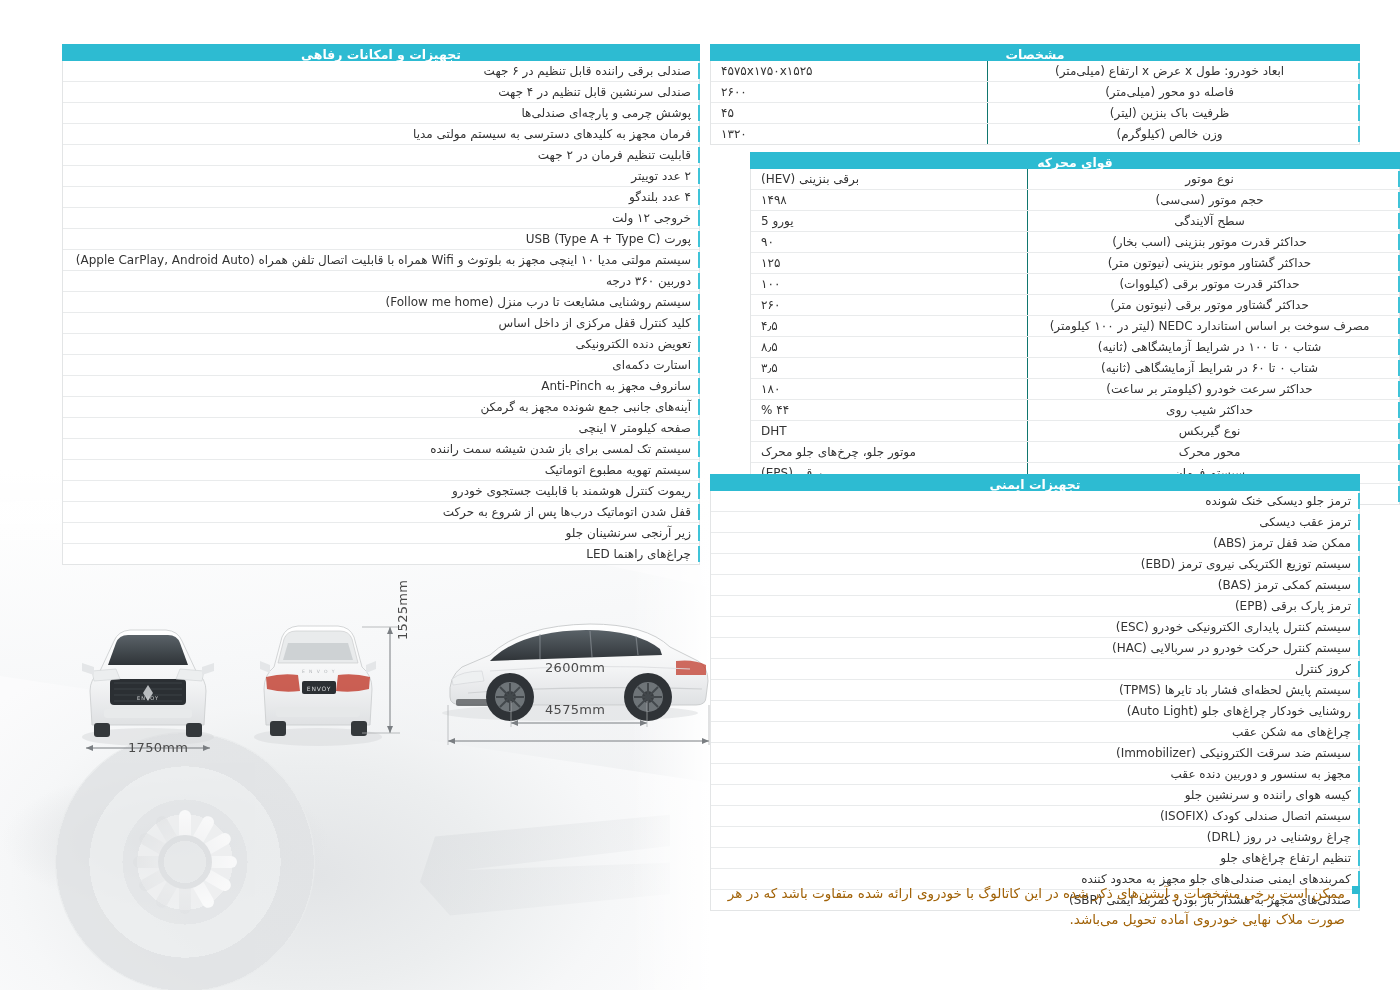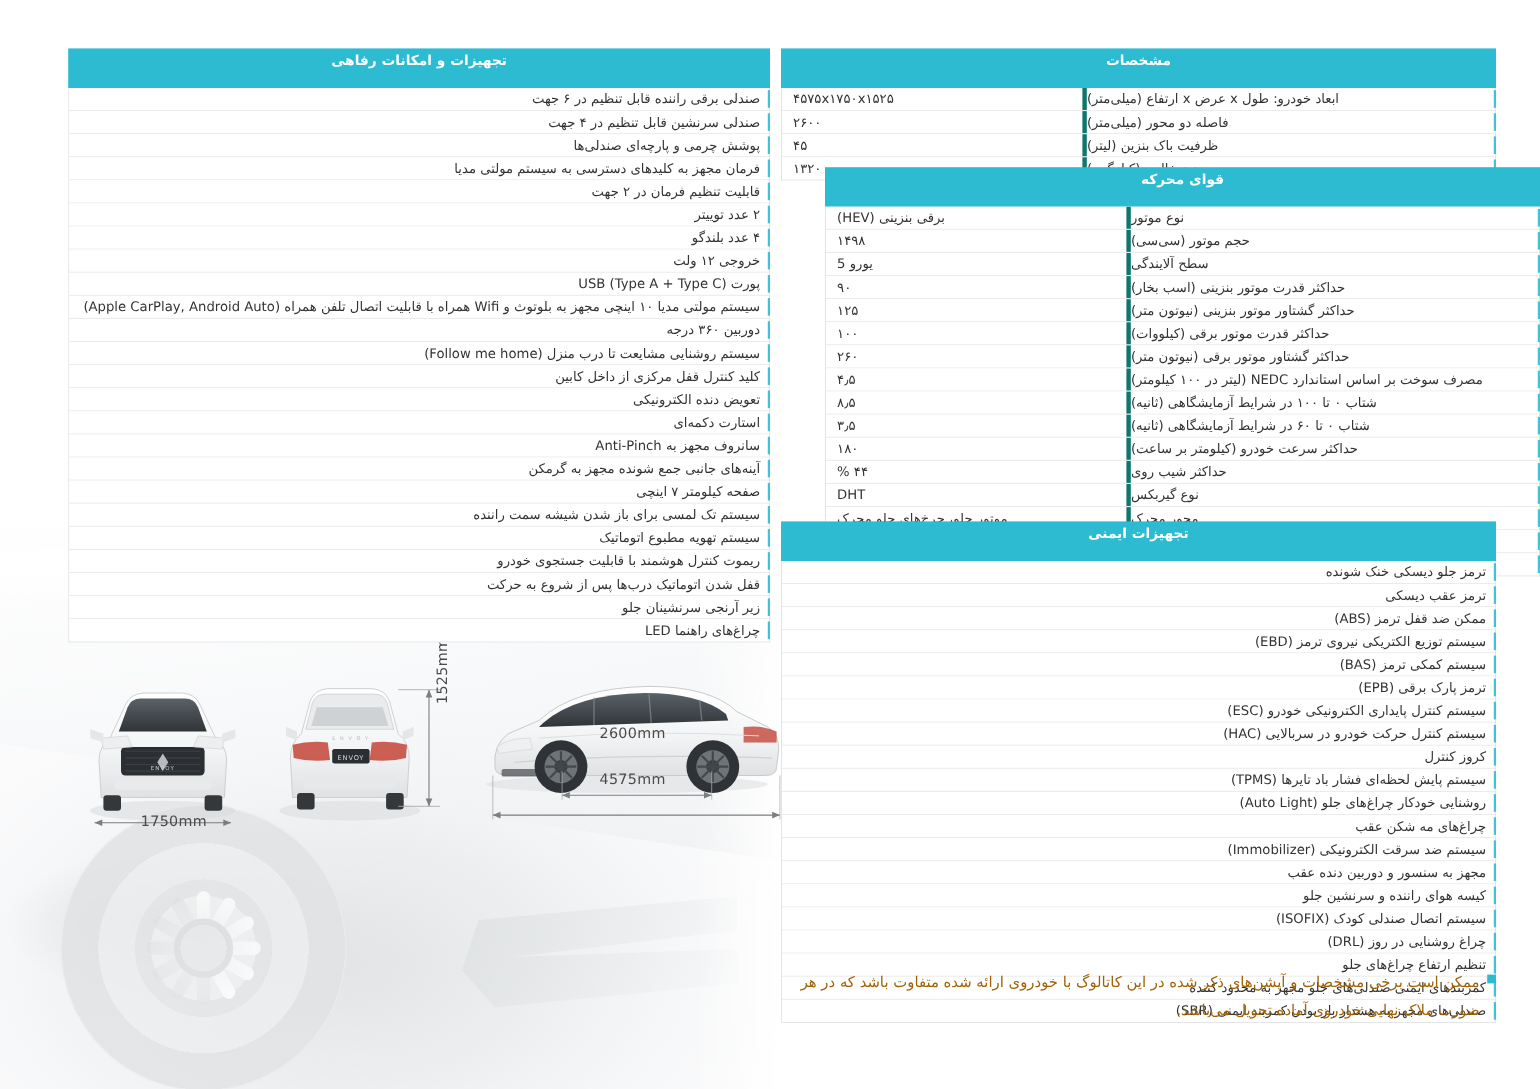--- a/index.html
+++ b/index.html
@@ -139,21 +139,21 @@
     position: absolute;
     z-index: 5;
   }
   .panel-head {
     background: #2dbbd2;
     color: #ffffff;
     text-align: center;
     font-size: 12.5px;
     font-weight: bold;
     line-height: 21px;
-    height: 36px;
+    height: 17px;
     letter-spacing: 0.2px;
   }
   .rows {
     border: 1px solid #e3e5e6;
     border-top: none;
     background: #ffffff;
   }
   .row {
     position: relative;
     height: 20px;
@@ -178,27 +178,27 @@
     text-align: right;
     padding-right: 8px;
     font-size: 12px;
     color: #333333;
     white-space: nowrap;
     overflow: hidden;
   }
   
   .row-label {
     flex: 0 0 56%;
-    text-align: left;
+    text-align: center;
     padding-right: 8px;
     font-size: 12px;
     color: #333333;
     white-space: nowrap;
     overflow: hidden;
-    border-left: 4px solid #0f766e;
+    border-left: 1px solid #0f766e;
   }
   .row-value {
     flex: 1 1 auto;
     text-align: left;
     padding-left: 10px;
     font-size: 12px;
     color: #333333;
     white-space: nowrap;
     overflow: hidden;
     direction: rtl;
@@ -405,21 +405,21 @@
       <div class="row">
         <div class="row-text">سیستم مولتی مدیا ۱۰ اینچی مجهز به بلوتوث و Wifi همراه با قابلیت اتصال تلفن همراه (Apple CarPlay, Android Auto)</div>
       </div>
       <div class="row">
         <div class="row-text">دوربین ۳۶۰ درجه</div>
       </div>
       <div class="row">
         <div class="row-text">سیستم روشنایی مشایعت تا درب منزل (Follow me home)</div>
       </div>
       <div class="row">
-        <div class="row-text">کلید کنترل قفل مرکزی از داخل کابین</div>
+        <div class="row-text">کلید کنترل قفل مرکزی از داخل اساس</div>
       </div>
       <div class="row">
         <div class="row-text">تعویض دنده الکترونیکی</div>
       </div>
       <div class="row">
         <div class="row-text">استارت دکمه‌ای</div>
       </div>
       <div class="row">
         <div class="row-text">سانروف مجهز به Anti-Pinch</div>
       </div>

